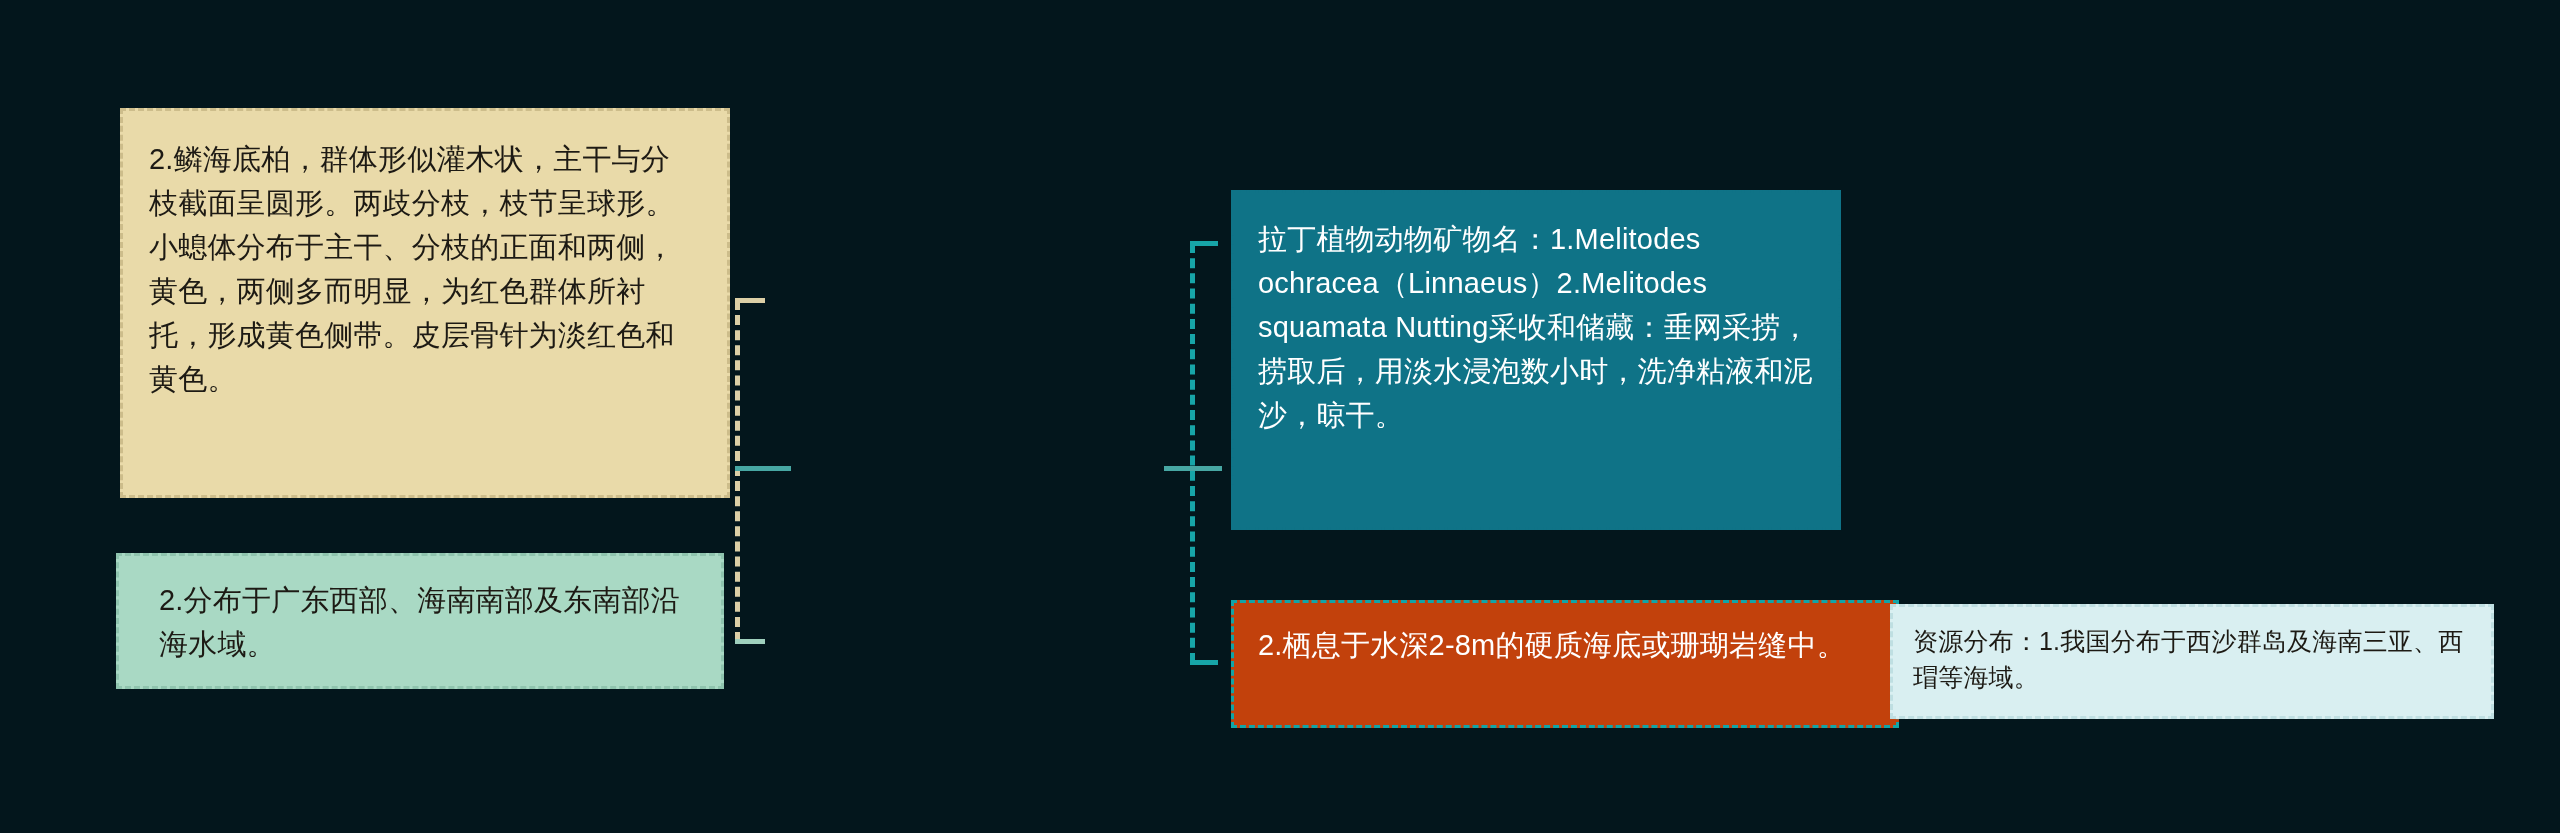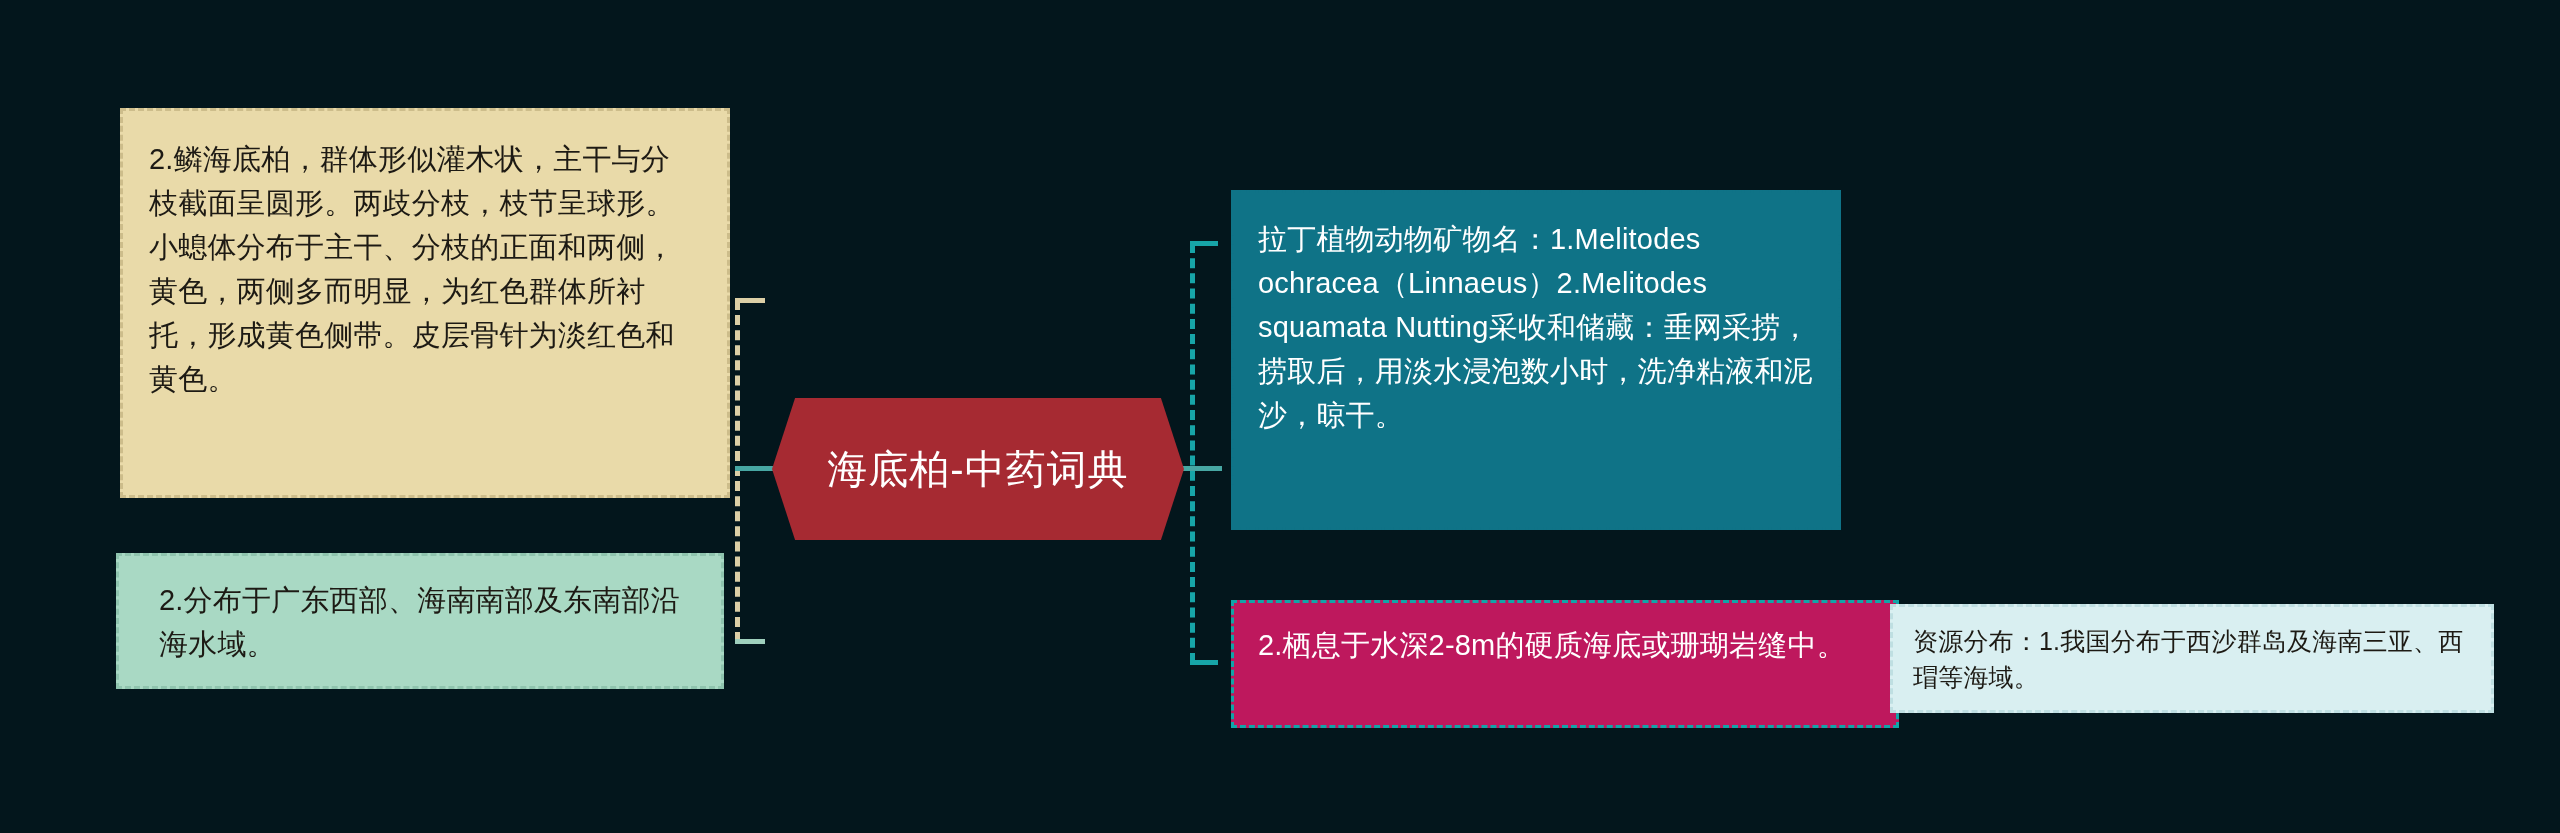--- a/index.html
+++ b/index.html
@@ -85,37 +85,37 @@
     padding: 24px 24px 28px 24px;
     font-size: 29px;
   }
 
   
   .n-habitat {
     left: 1231px;
     top: 600px;
     width: 668px;
     min-height: 128px;
-    background: #be185d;
+    background: #c2410c;
     color: #ffffff;
     border: 3px dashed #11a5a8;
     padding: 20px 24px 32px 24px;
     font-size: 29px;
   }
 
   
   .n-resource {
     left: 1890px;
     top: 604px;
     width: 604px;
     min-height: 100px;
     background: #d9eff1;
     color: #1d1a14;
     border: 3px dashed #bfdfe2;
-    padding: 16px 20px 14px 20px;
+    padding: 16px 20px 20px 20px;
     font-size: 25px;
     line-height: 1.45;
   }
 
   
   .conn {
     position: absolute;
   }
   
   .spine-left {
@@ -200,21 +200,20 @@
   <div class="conn spine-right"></div>
   <div class="conn stub-right-top"></div>
   <div class="conn stub-right-bot"></div>
   <div class="conn stub-root-right"></div>
   <div class="conn stub-far"></div>
 
   <div class="node n-desc">2.鳞海底柏，群体形似灌木状，主干与分枝截面呈圆形。两歧分枝，枝节呈球形。小螅体分布于主干、分枝的正面和两侧，黄色，两侧多而明显，为红色群体所衬托，形成黄色侧带。皮层骨针为淡红色和黄色。</div>
 
   <div class="node n-dist">2.分布于广东西部、海南南部及东南部沿海水域。</div>
 
-  <div class="node n-root">海底柏-中药词典</div>
 
   <div class="node n-latin">拉丁植物动物矿物名：1.Melitodes ochracea（Linnaeus）2.Melitodes squamata Nutting采收和储藏：垂网采捞，捞取后，用淡水浸泡数小时，洗净粘液和泥沙，晾干。</div>
 
   <div class="node n-habitat">2.栖息于水深2-8m的硬质海底或珊瑚岩缝中。</div>
 
   <div class="node n-resource">资源分布：1.我国分布于西沙群岛及海南三亚、西瑁等海域。</div>
 
 </div>
 
 </body></html>

